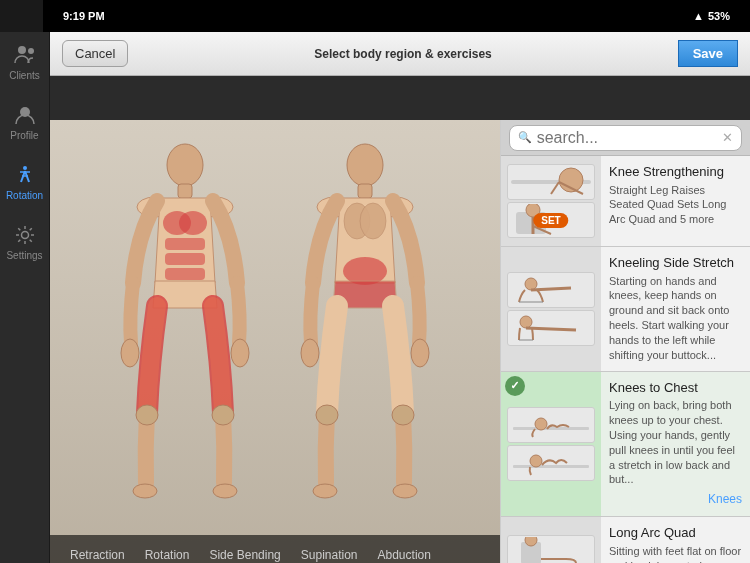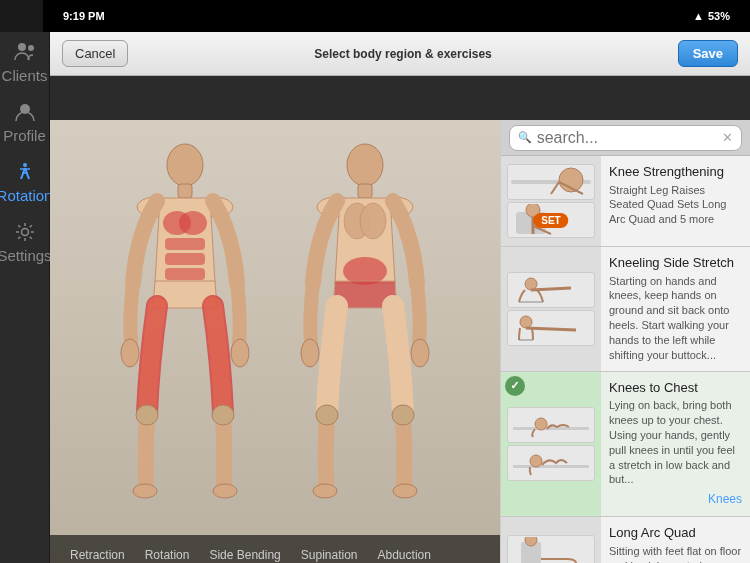--- a/index.html
+++ b/index.html
@@ -54,21 +54,21 @@
       color: #4a9fff;
     }
     .sidebar-icon {
       width: 24px;
       height: 24px;
       display: flex;
       align-items: center;
       justify-content: center;
     }
     .sidebar-label {
-      font-size: 15px;
+      font-size: 10px;
       text-align: left;
     }
 
     
     .main-content {
       flex: 1;
       display: flex;
       flex-direction: column;
       gap: 44px;
     }
@@ -98,21 +98,21 @@
       padding: 5px 12px;
       font-size: 13px;
       color: #333;
       cursor: pointer;
       min-width: 60px;
       text-align: center;
     }
     .save-btn {
       background: linear-gradient(180deg, #5aabf0 0%, #2e88d8 100%);
       border: 1px solid #1a6ab8;
-      border-radius: 6px;
+      border-radius: 0;
       padding: 5px 14px;
       font-size: 13px;
       color: #fff;
       cursor: pointer;
       font-weight: 600;
       min-width: 60px;
       text-align: center;
     }
 
     

